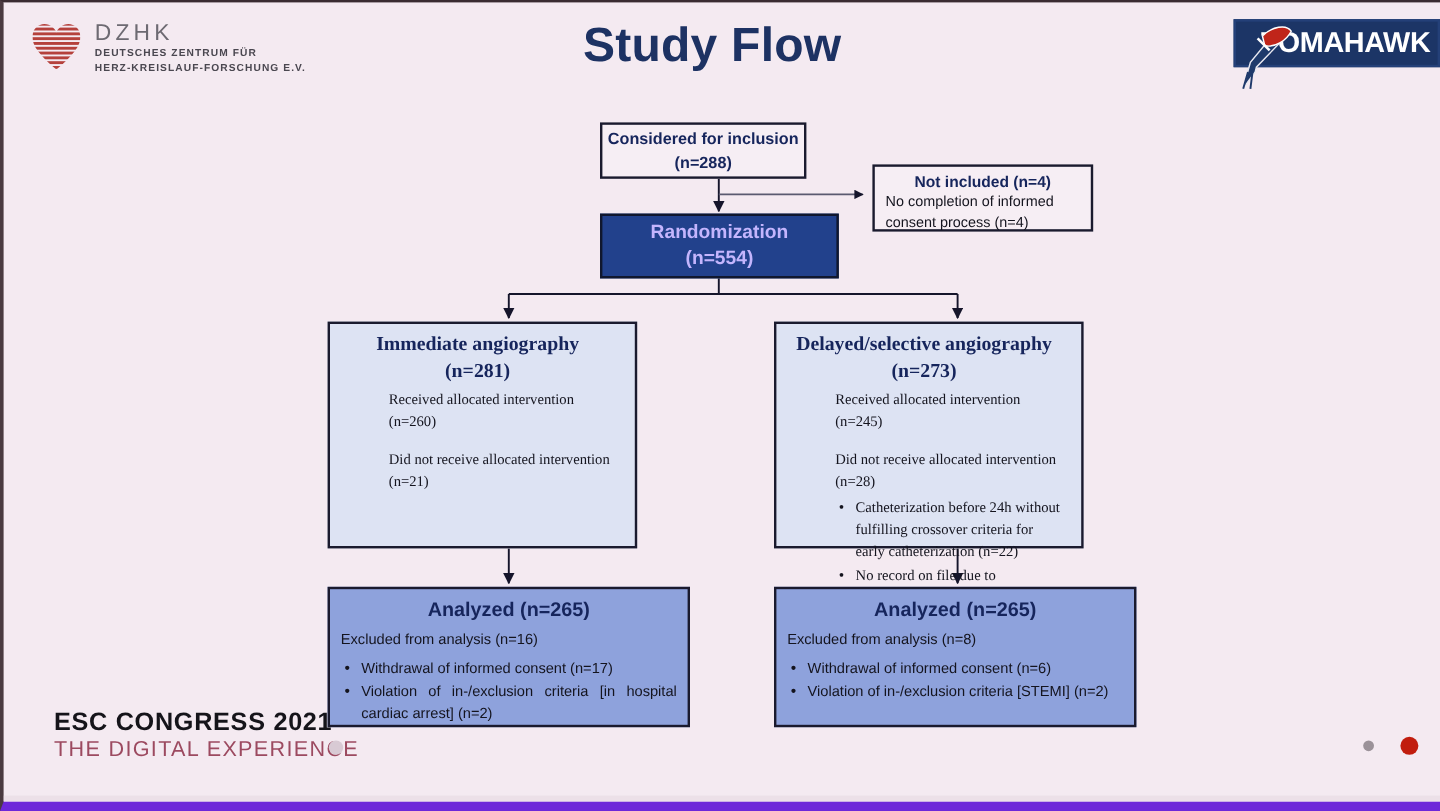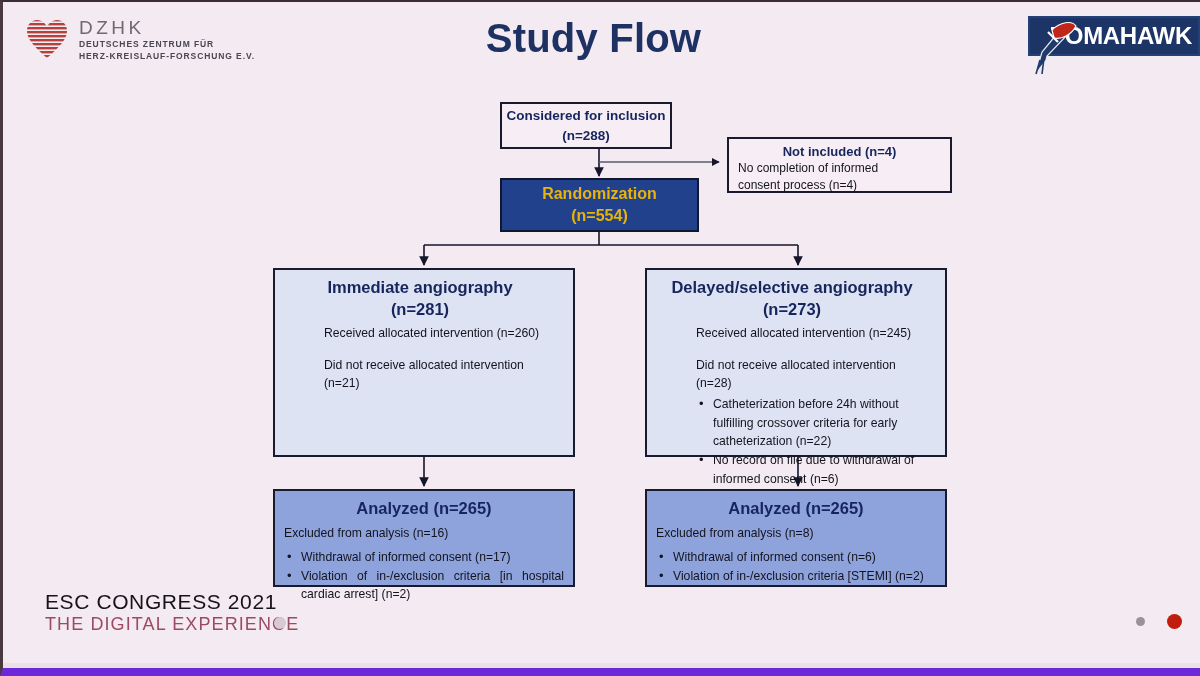--- a/index.html
+++ b/index.html
@@ -134,52 +134,53 @@
   #n-considered {
     left: 497px; top: 100px; width: 172px; height: 47px;
     background: #f6eef4;
     display: flex; flex-direction: column;
     align-items: center; justify-content: center;
   }
   #n-considered .ttl { font-size: 13.5px; line-height: 1.45; }
 
   
   #n-notincluded {
-    left: 724px; top: 135px; width: 225px; height: 56px;
+    left: 724px; top: 135px; width: 184px; height: 56px;
     background: #f6eef4;
     padding: 5px 9px 16px 9px;
   }
   #n-notincluded .ttl { font-size: 13px; margin-bottom: 1px; }
   #n-notincluded .body { font-size: 12px; line-height: 1.45; }
 
   
   #n-random {
     left: 497px; top: 176px; width: 199px; height: 54px;
     background: #22418c;
     border-color: #10172e;
     display: flex; flex-direction: column;
     align-items: center; justify-content: center;
   }
-  #n-random .ttl { color: #eab308; font-size: 16px; line-height: 1.4; }
+  #n-random .ttl { color: #c4b5fd; font-size: 16px; line-height: 1.4; }
 
   
   .arm {
-    top: 266px; width: 302px; height: 189px;
+    top: 266px; width: 258px; height: 189px;
     background: #dde3f3;
     padding: 6px 17px 0 9px;
+    font-family: Liberation Serif, serif;
   }
   #n-arm-left { left: 270px; }
   #n-arm-right { left: 642px; }
   .arm .ttl { font-size: 16.5px; line-height: 1.35; }
   .arm .body { font-size: 12.2px; line-height: 1.5; margin-top: 3px; margin-left: 40px; }
   .arm .spacer { height: 11px; }
 
   
   .analyzed {
-    top: 487px; width: 302px; height: 98px;
+    top: 487px; width: 302px; height: 117px;
     background: #8ea2dc;
     padding: 7px 9px 0 9px;
   }
   #n-analyzed-left { left: 270px; }
   #n-analyzed-right { left: 642px; }
   .analyzed .ttl { font-size: 16.5px; line-height: 1.3; }
   .analyzed .body { font-size: 12.2px; line-height: 1.5; margin-top: 5px; }
   .analyzed .just { text-align: justify; }
 
   
@@ -191,21 +192,21 @@
   }
 
   
   .esc {
     position: absolute;
     left: 42px;
     bottom: 32px;
   }
   .esc-line1 {
     font-size: 21px;
-    font-weight: 400;
+    font-weight: 700;
     letter-spacing: 0.6px;
     color: #15141a;
     line-height: 1.15;
   }
   .esc-line2 {
     font-size: 18px;
     font-weight: 400;
     letter-spacing: 1.1px;
     color: #9c4a60;
     line-height: 1.2;

